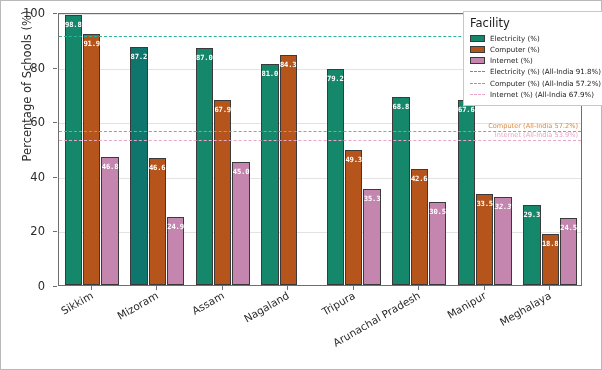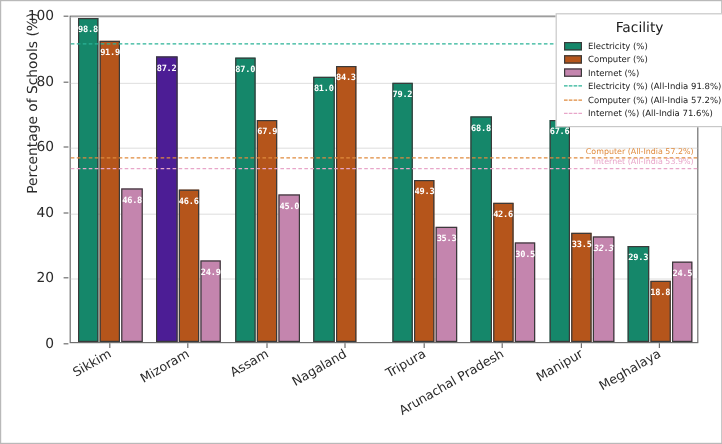--- a/index.html
+++ b/index.html
@@ -54,21 +54,21 @@
     text-align:right;white-space:nowrap;
   }
   .xtickmark{position:absolute;top:285px;width:1px;height:4px;background:#6f6f6f;}
   
   #legend{
     position:absolute;left:462px;top:10px;width:140px;
     background:#ffffff;border:1px solid #c8c8c8;
     box-sizing:border-box;padding:4px 6px 5px 6px;
   }
   #legend-title{
-    font-size:11.5px;color:#1c1c1c;text-align:center;margin-bottom:3px;
+    font-size:11.5px;color:#1c1c1c;margin-bottom:3px;
   }
   .lrow{display:flex;align-items:center;height:10.6px;margin-bottom:0.6px;}
   .lpatch{
     width:15px;height:7.5px;box-sizing:border-box;
     border:1px solid #3a3a3a;margin-right:5px;flex:none;
   }
   .ldash{
     width:15px;height:0;border-top:1.8px dashed;margin-right:5px;flex:none;
   }
   .ltext{font-size:7.1px;color:#222;white-space:nowrap;text-align:right;}
@@ -99,21 +99,21 @@
           <span class="val" style="top: 4px;">98.8</span>
         </div>
         <div class="bar" style="left: 24.05px; width: 17.4px; height: 250.887px; background: rgb(181, 85, 27);">
           <span class="val" style="top: 4px;">91.9</span>
         </div>
         <div class="bar" style="left: 42.45px; width: 17.4px; height: 127.764px; background: rgb(196, 133, 174);">
           <span class="val" style="top: 4px;">46.8</span>
         </div>
       </div>
       <div class="group" style="left: 65.5px; width: 65.5px;">
-        <div class="bar" style="left: 5.65px; width: 17.4px; height: 238.056px; background: #4c1d95;">
+        <div class="bar" style="left: 5.65px; width: 17.4px; height: 238.056px; background: #0f766e;">
           <span class="val" style="top: 4px;">87.2</span>
         </div>
         <div class="bar" style="left: 24.05px; width: 17.4px; height: 127.218px; background: rgb(181, 85, 27);">
           <span class="val" style="top: 4px;">46.6</span>
         </div>
         <div class="bar" style="left: 42.45px; width: 17.4px; height: 67.977px; background: rgb(196, 133, 174);">
           <span class="val" style="top: 4px;">24.9</span>
         </div>
       </div>
       <div class="group" style="left: 131px; width: 65.5px;">
@@ -207,21 +207,21 @@
         <div class="lrow">
           <span class="ldash" style="border-top-color: rgb(43, 179, 151);"></span>
           <span class="ltext">Electricity (%) (All-India 91.8%)</span>
         </div>
         <div class="lrow">
           <span class="ldash" style="border-top-color: rgb(224, 139, 62);"></span>
           <span class="ltext">Computer (%) (All-India 57.2%)</span>
         </div>
         <div class="lrow">
           <span class="ldash" style="border-top-color: rgb(232, 166, 201);"></span>
-          <span class="ltext">Internet (%) (All-India 71.6%)</span>
+          <span class="ltext">Internet (%) (All-India 67.9%)</span>
         </div>
       </div>
   </div>
 
 <div class="ytickmark" style="top: 285px;"></div>
     <div class="ytickmark" style="top: 230.4px;"></div>
     <div class="ytickmark" style="top: 175.8px;"></div>
     <div class="ytickmark" style="top: 121.2px;"></div>
     <div class="ytickmark" style="top: 66.6px;"></div>
     <div class="ytickmark" style="top: 12px;"></div>

